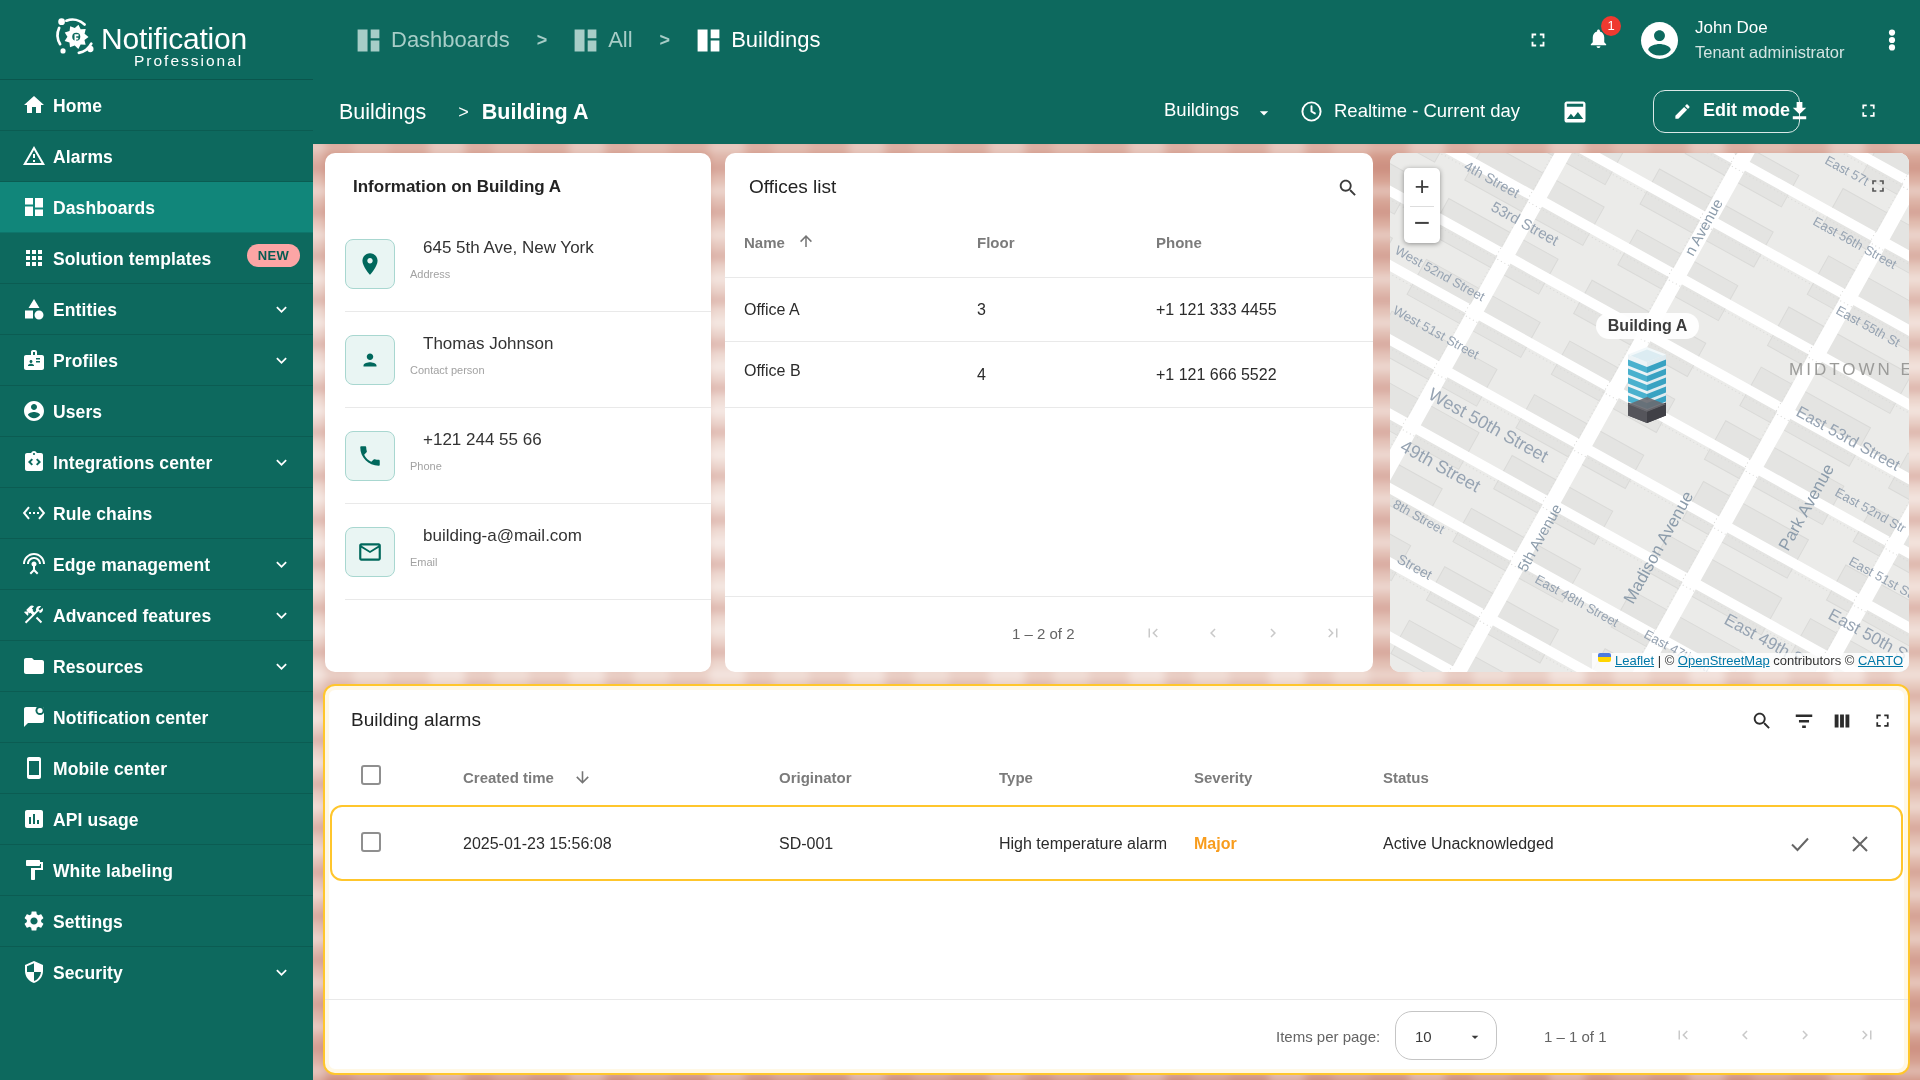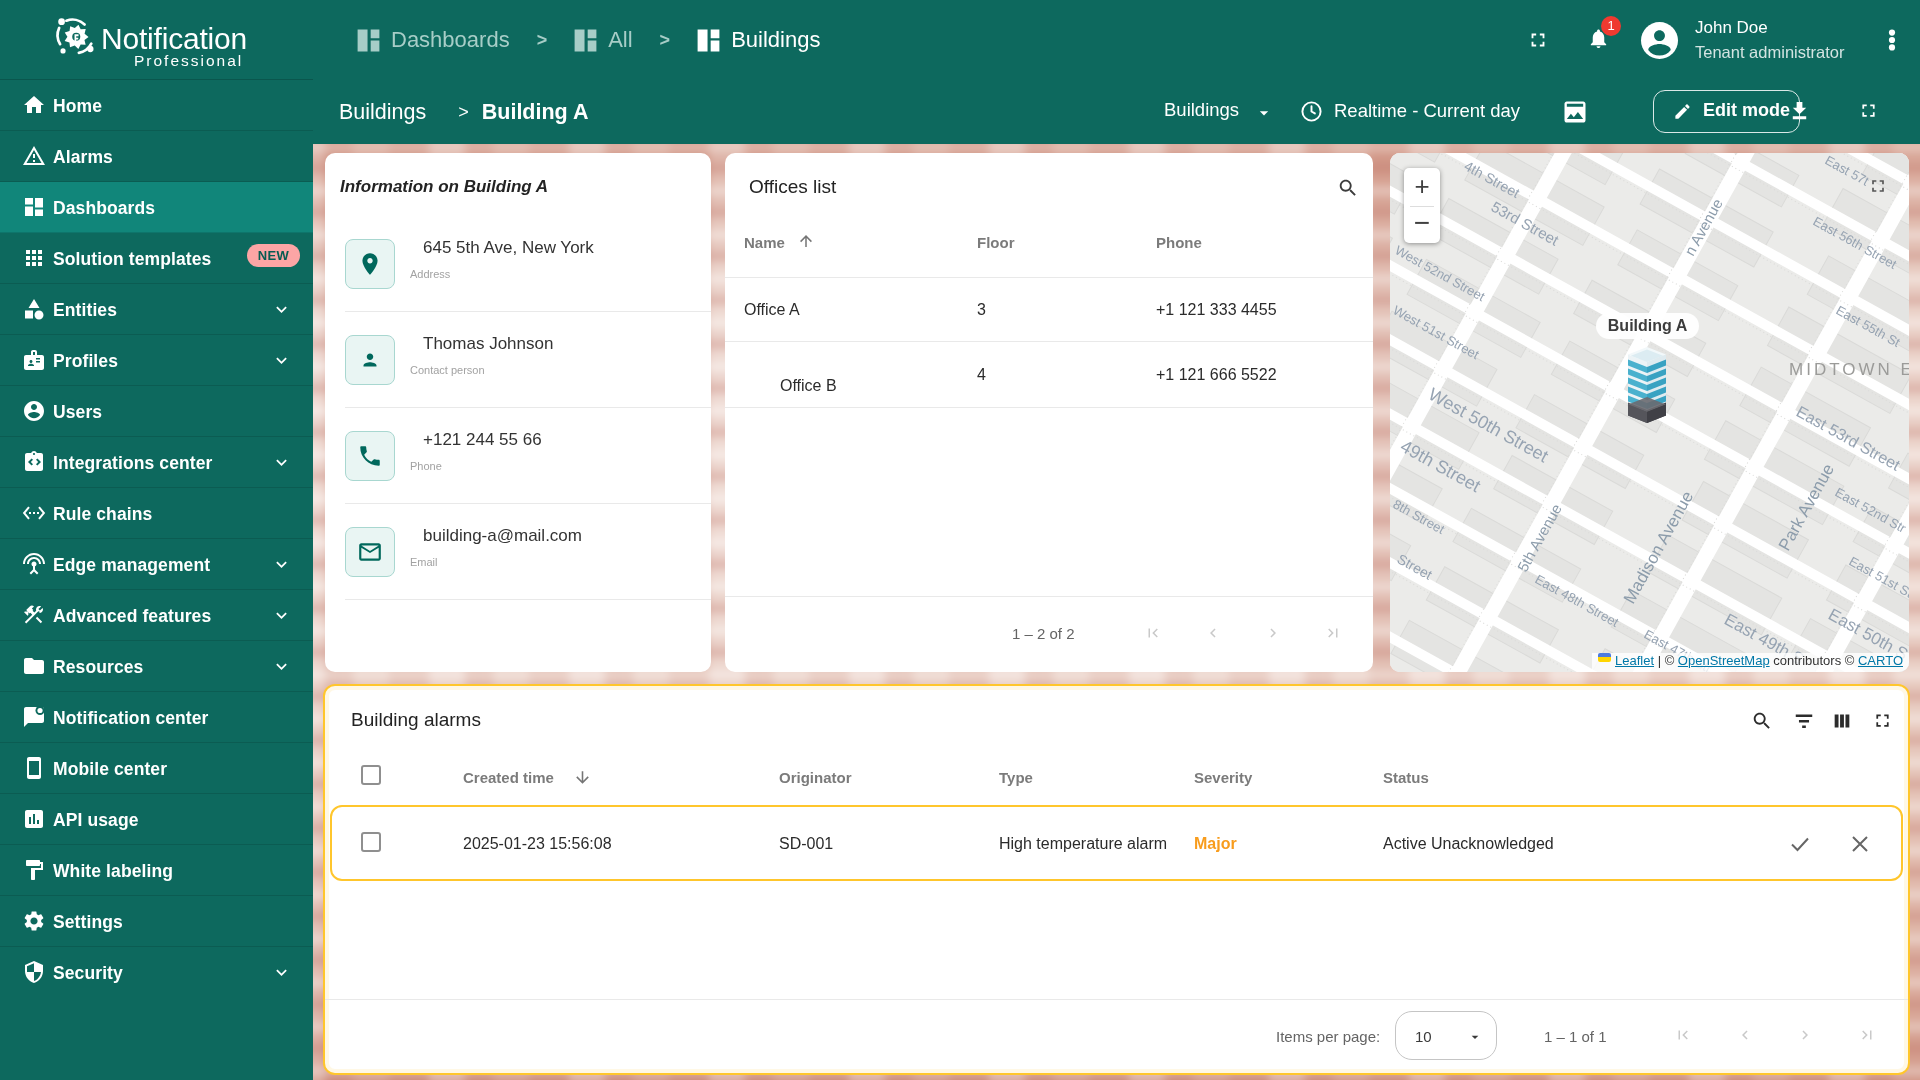--- a/index.html
+++ b/index.html
@@ -312,21 +312,21 @@
         </svg>
       <svg style="position:absolute;left:1545px;top:20px" width="21" height="21" viewBox="0 0 24 24" fill="#fff">
           <path d="M7 14H5v5h5v-2H7v-3zm-2-4h2V7h3V5H5v5zm12 7h-3v2h5v-5h-2v3zM14 5v2h3v3h2V5h-5z"></path>
         </svg>
     </div>
   </div>
 
   <div class="content">
     <div class="bg"></div>
     <div class="card info" id="infocard">
-      <div class="ctitle" style="position:absolute;left:15px;top:24px;font-style:italic;">Information on Building A</div>
+      <div class="ctitle" style="position:absolute;left:28px;top:24px;">Information on Building A</div>
       <div class="inforow" style="top:63px;padding-left:20px;">
         <div class="iconsq">
             <svg viewBox="0 0 24 24">
               <path d="M12 2C8.13 2 5 5.13 5 9c0 5.25 7 13 7 13s7-7.75 7-13c0-3.87-3.13-7-7-7zm0 9.5c-1.38 0-2.5-1.12-2.5-2.5s1.12-2.5 2.5-2.5 2.5 1.12 2.5 2.5-1.12 2.5-2.5 2.5z"></path>
             </svg>
           </div>
         <div class="t1">645 5th Ave, New York</div>
         <div class="t2">Address</div>
       </div>
       <div class="inforow" style="top:159px;">
@@ -366,21 +366,21 @@
       <svg style="position:absolute;left:72px;top:79px" width="18" height="18" viewBox="0 0 24 24" fill="#757575">
           <path d="M13 20h-2V8l-5.5 5.5-1.42-1.42L12 4.16l7.92 7.92-1.42 1.42L13 8v12z"></path>
         </svg>
       <div class="oth" style="left:252px;top:81px;">Floor</div>
       <div class="oth" style="left:431px;top:81px;">Phone</div>
       <div class="oline" style="top:124px;"></div>
       <div class="otd" style="left:19px;top:148px;">Office A</div>
       <div class="otd" style="left:252px;top:148px;">3</div>
       <div class="otd" style="left:431px;top:148px;">+1 121 333 4455</div>
       <div class="oline" style="top:188px;"></div>
-      <div class="otd" style="left:19px;top:224px;margin-left:36px;">Office B</div>
+      <div class="otd" style="left:19px;top:209px;">Office B</div>
       <div class="otd" style="left:252px;top:213px;">4</div>
       <div class="otd" style="left:431px;top:213px;">+1 121 666 5522</div>
       <div class="oline" style="top:254px;"></div>
       <div class="oline" style="top:443px;"></div>
       <div class="pag" style="position:absolute;left:287px;top:472px;">1 – 2 of 2</div>
       <svg style="position:absolute;left:419px;top:471px" width="18" height="18" viewBox="0 0 24 24" fill="#c9c9c9">
           <path d="M18.41 16.59 13.82 12l4.59-4.59L17 6l-6 6 6 6zM6 6h2v12H6z"></path>
         </svg>
       <svg style="position:absolute;left:479px;top:471px" width="18" height="18" viewBox="0 0 24 24" fill="#c9c9c9">
           <path d="M15.41 7.41 14 6l-6 6 6 6 1.41-1.41L10.83 12z"></path>

